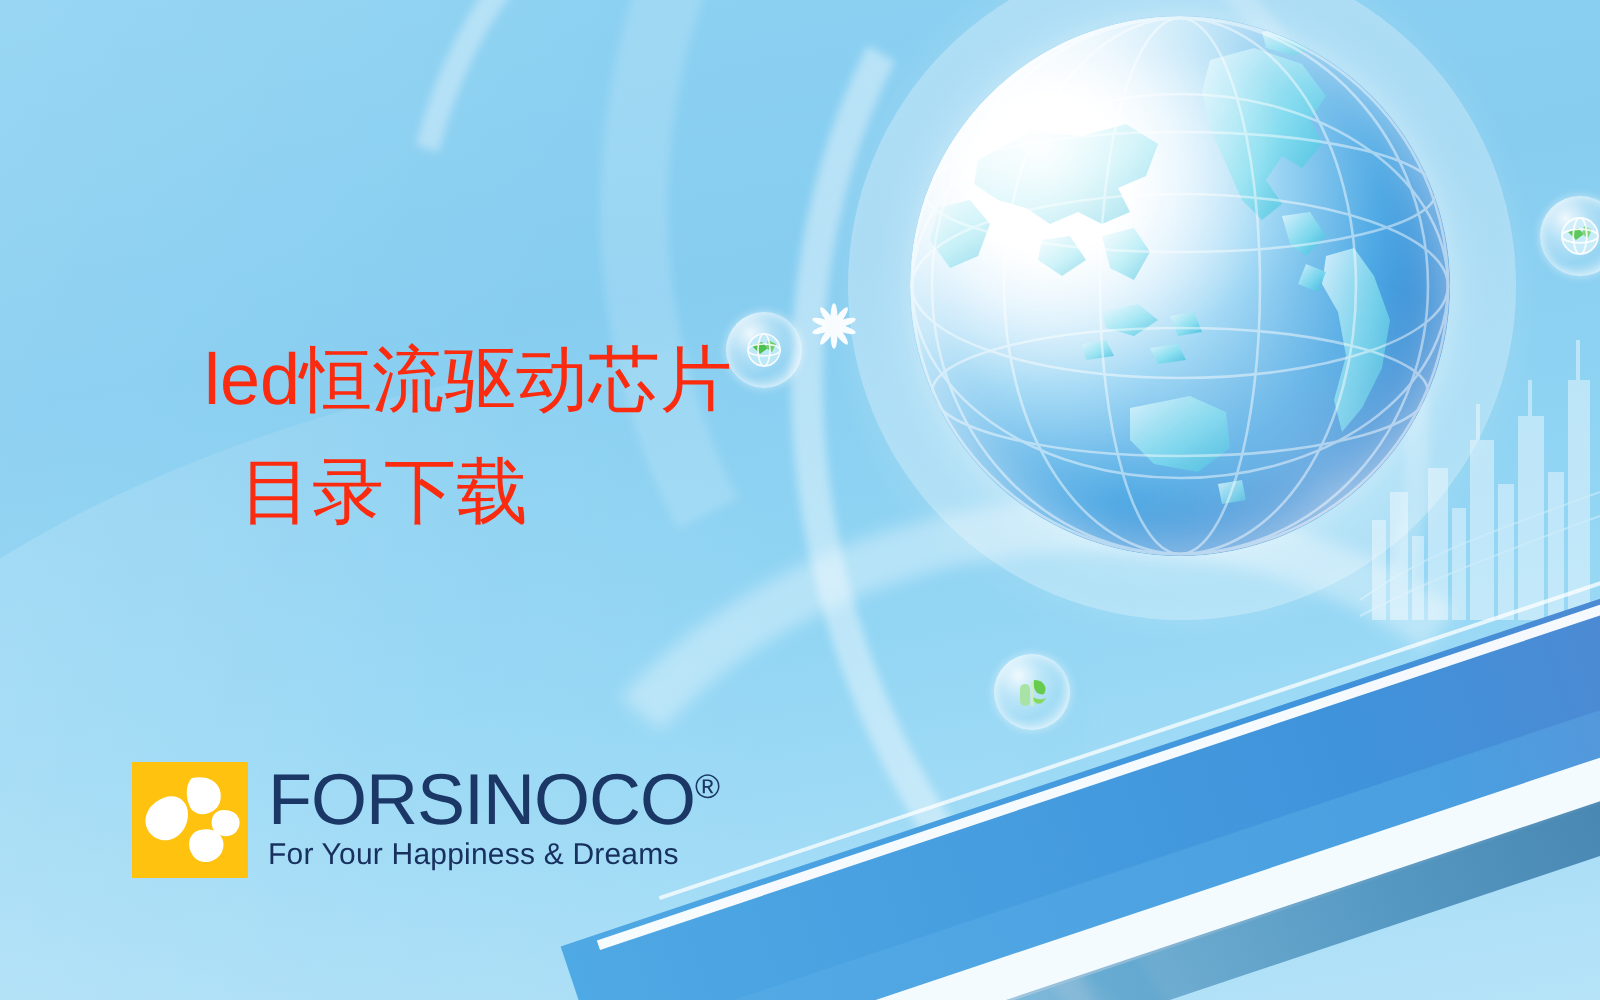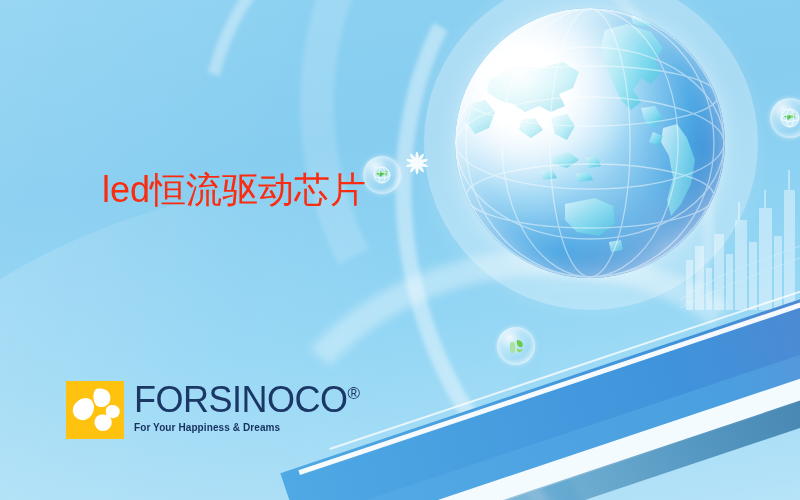--- a/index.html
+++ b/index.html
@@ -218,25 +218,24 @@
     color: #1b3766;
     font-size: 36px;
     font-weight: normal;
     letter-spacing: -0.5px;
     line-height: 34px;
     display: flex; align-items: flex-start;
   }
   #logo-wordmark .reg { font-size: 17px; line-height: 17px; margin-top: 2px; }
   #logo-tagline {
     color: #17305e;
-    font-size: 10px;
+    font-size: 15px;
     line-height: 20px;
     margin-top: 1px;
     letter-spacing: 0.1px;
-    font-weight: bold;
   }
 </style>
 </head>
 <body>
 
 <div id="banner">
 
   <div class="layer sweep-left"></div>
   <div class="layer sweep-left2"></div>
 
@@ -383,20 +382,21 @@
 
   <div class="layer ribbon" id="rb-thin-hi"></div>
   <div class="layer ribbon" id="rb-blue-wide"></div>
   <div class="layer ribbon" id="rb-white-1"></div>
   <div class="layer ribbon" id="rb-blue-2"></div>
   <div class="layer ribbon" id="rb-white-2"></div>
   <div class="layer ribbon" id="rb-dark-edge"></div>
 
   <div class="layer" id="headline">
     <div class="line1">led恒流驱动芯片</div>
+    <div class="line2">目录下载</div>
   </div>
 
   <div class="layer" id="logo">
     <div id="logo-mark">
       <svg width="58" height="58" viewBox="0 0 58 58">
         <g fill="#ffffff">
           <path d="M30 8 C40 6, 46 12, 44 20 C42 26, 34 28, 30 24 C27 20, 26 12, 30 8 Z"></path>
           <path d="M46 24 C53 24, 56 30, 52 35 C48 39, 41 37, 40 32 C39 27, 42 24, 46 24 Z"></path>
           <path d="M12 20 C20 14, 28 18, 28 26 C28 35, 20 42, 12 38 C5 34, 5 25, 12 20 Z"></path>
           <path d="M34 34 C42 32, 48 38, 45 45 C42 51, 33 52, 30 46 C27 41, 29 35, 34 34 Z"></path>

